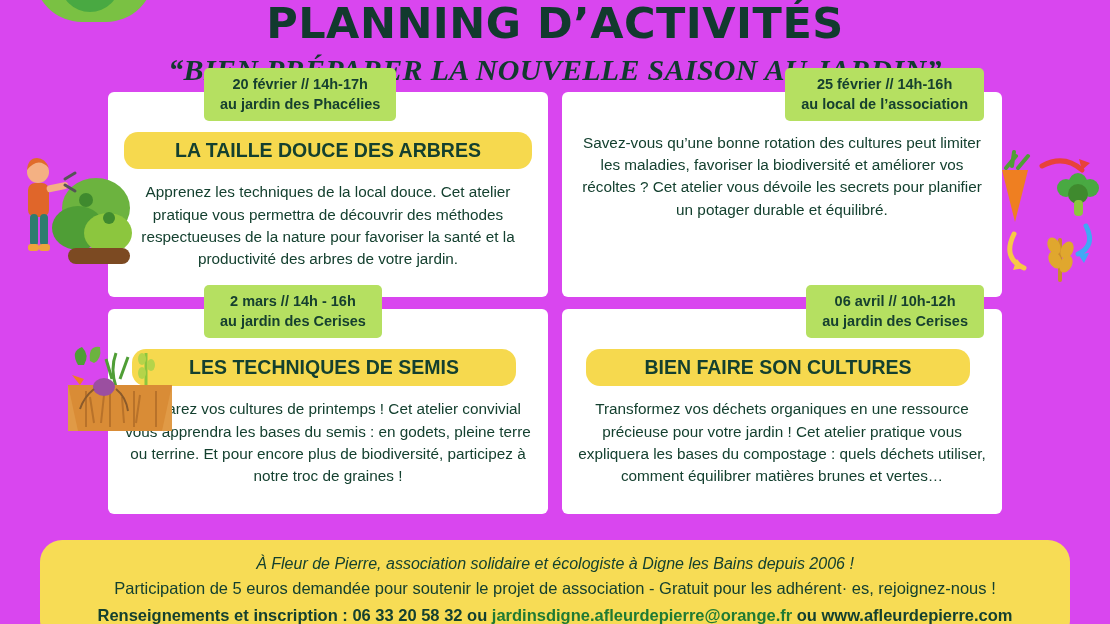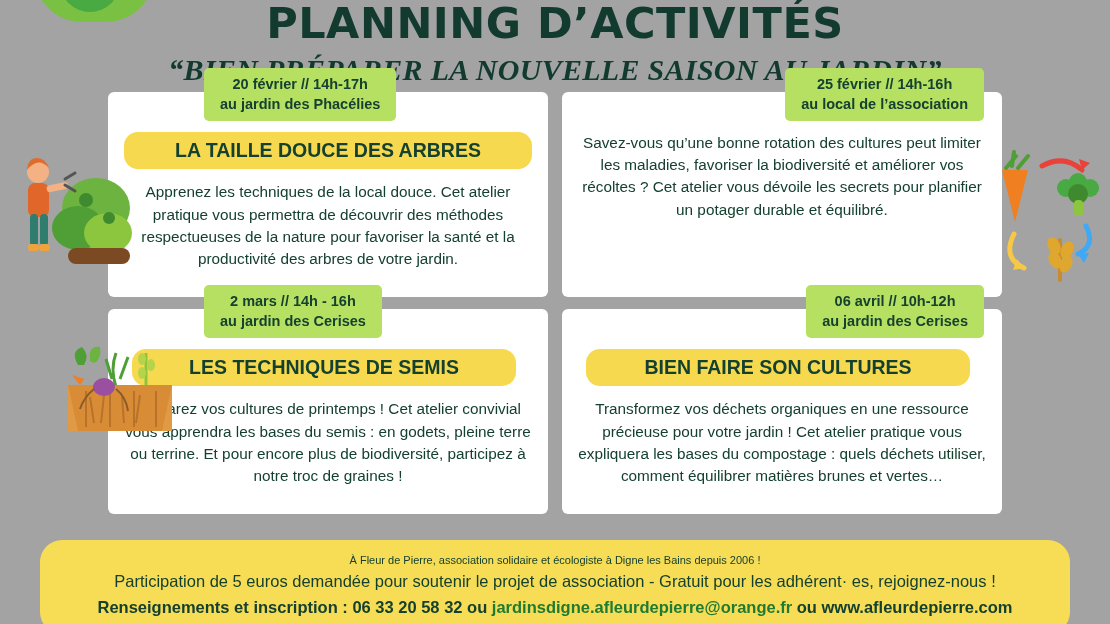--- a/index.html
+++ b/index.html
@@ -10,21 +10,21 @@
     width: 1110px;
     height: 624px;
     background: #f2f7b6;
     font-family: "Liberation Sans", sans-serif;
     overflow: hidden;
     position: relative;
   }
   .poster {
     position: absolute;
     inset: 0;
-    background: #a3a3a3;
+    background: #d946ef;
   }
   
   .corner-leaf {
     position: absolute;
     top: -26px;
     left: 34px;
     width: 120px;
     height: 48px;
     background: #7ac143;
     border-radius: 0 0 60px 60px;
@@ -134,21 +134,21 @@
     left: 40px;
     top: 540px;
     width: 1030px;
     background: #f7dc55;
     border-radius: 22px;
     padding: 12px 16px 14px 16px;
     box-sizing: border-box;
     text-align: center;
     color: #14402f;
   }
-  .footer .l1 { font-size: 11px; line-height: 1.5; }
+  .footer .l1 { font-size: 16px; line-height: 1.5; font-style: italic; }
   .footer .l2 { font-size: 16.5px; line-height: 1.5; }
   .footer .l3 { font-size: 16.5px; font-weight: bold; line-height: 1.5; margin-top: 2px; }
   .footer .l3 .mail { color: #1f7a33; }
 </style>
 </head>
 <body>
 
 <div class="poster">
 
   <div class="corner-leaf"></div>

